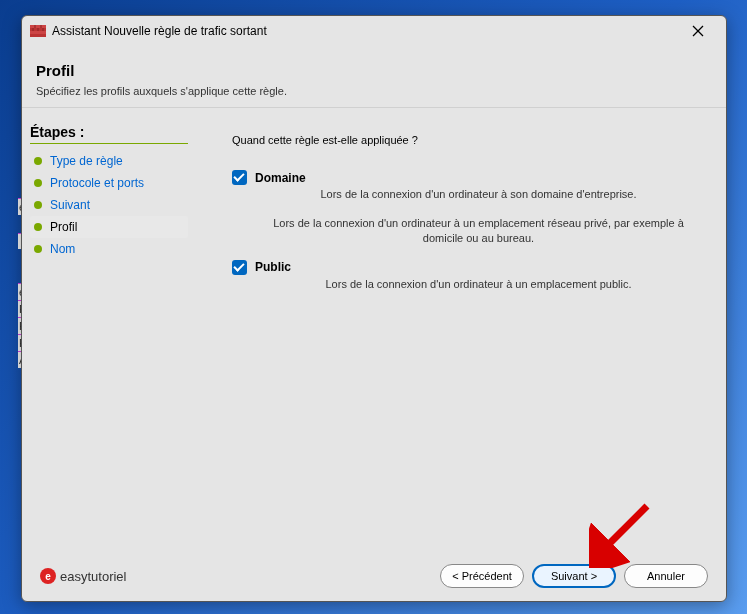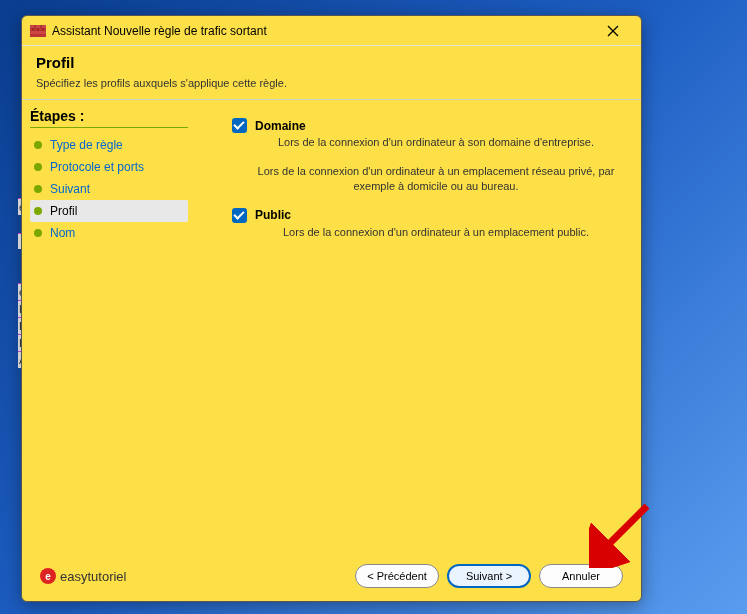--- a/index.html
+++ b/index.html
@@ -20,27 +20,28 @@
       background: #f5f5f5;
       border-top: 1px solid #d946ef;
       font-size: 11px;
       padding: 2px 1px;
       color: #333;
       white-space: nowrap;
     }
     .dialog {
       position: absolute;
       left: 21px; top: 15px;
-      width: 621px; height: 587px;
-      background: #fde047;
+      width: 706px; height: 587px;
+      background: #e5e5e5;
       border: 1px solid #555;
       border-radius: 6px;
       box-shadow: 0 4px 18px rgba(0,0,0,.35);
       display: flex;
       flex-direction: column;
+      gap: 8px;
     }
     .titlebar {
       height: 30px;
       display: flex;
       align-items: center;
       padding: 0 8px 0 8px;
       border-bottom: 1px solid #e5e5e5;
       border-radius: 6px 6px 0 0;
     }
     .titlebar .app-icon {
@@ -264,20 +265,21 @@
         <span class="bullet"></span>
         <a>Profil</a>
       </div>
       <div class="step-item">
         <span class="bullet"></span>
         <a>Nom</a>
       </div>
     </div>
 
     <div class="main-pane">
+      <div class="question">Quand cette règle est-elle appliquée ?</div>
 
       <div class="profile-opt">
         <div class="row1">
           <span class="cb"></span>
           <span class="lbl">Domaine</span>
         </div>
         <div class="hint">Lors de la connexion d'un ordinateur à son domaine d'entreprise.</div>
       </div>
 
       <div class="profile-opt">

